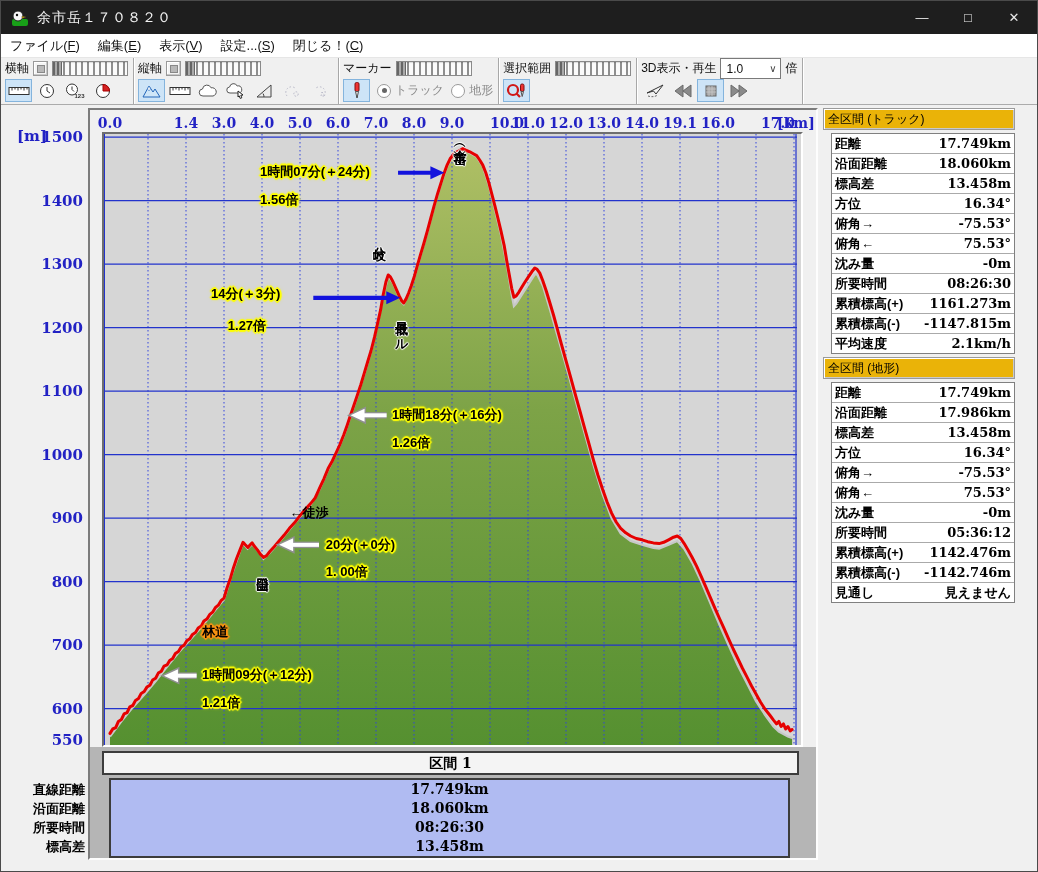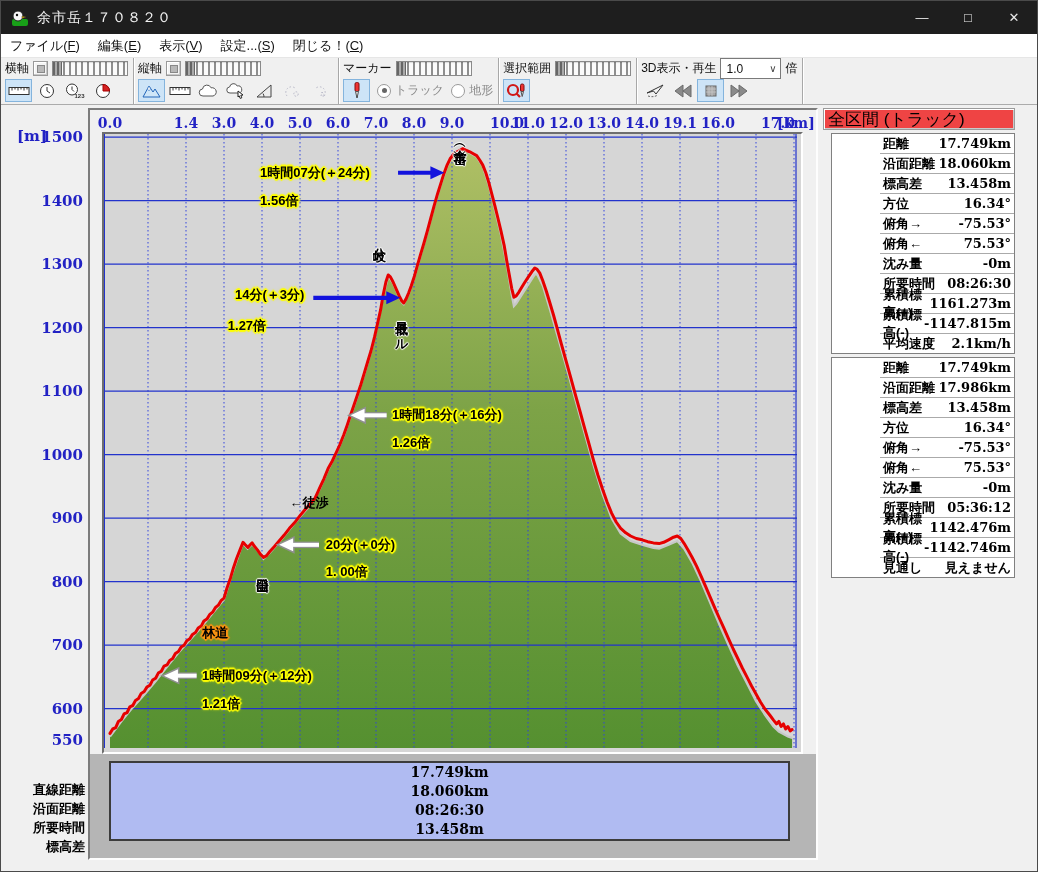--- a/index.html
+++ b/index.html
@@ -48,22 +48,22 @@
   .sec-header{margin-left:12px;width:693px;height:20px;border:2px solid #3c3c3c;background:#f4f4f4;text-align:center;font:bold 14px "DejaVu Serif","Liberation Serif",serif;color:#000;line-height:20px;}
   .sec-values{margin-left:19px;margin-top:3px;width:677px;border:2px solid #3c3c3c;background:#b0bbf2;}
   .sec-values .vrow{height:19px;text-align:center;font:bold 14px "DejaVu Serif","Liberation Serif",serif;color:#000;line-height:19px;}
   .y-axis{position:absolute;left:0;top:0;width:85px;height:100%;}
   .y-axis .yl{position:absolute;right:3px;font:bold 15px "DejaVu Serif","Liberation Serif",serif;color:#2222c4;}
   .y-axis .yunit{position:absolute;left:16px;font:bold 15px "DejaVu Serif","Liberation Serif",serif;color:#2222c4;}
   .sec-labels .sl{position:absolute;right:952px;width:0;white-space:nowrap;direction:rtl;font:bold 13px "Liberation Sans","DejaVu Sans",sans-serif;color:#000;}
   
   .stats{position:absolute;left:822px;top:3px;width:192px;}
   .stat-group{margin-bottom:3px;}
-  .stat-header{height:20px;border:1px solid #9a9a9a;background:#ef4444;box-shadow:inset 1px 1px 0 #fff,inset -1px -1px 0 #c9c9c9;font-size:17px;color:#000;display:flex;align-items:center;padding-left:4px;margin-bottom:3px;}
-  .stat-rows{margin-left:8px;border:1px solid #808080;background:#fff;padding-left:48px;}
+  .stat-header{height:20px;border:1px solid #9a9a9a;background:#eab308;box-shadow:inset 1px 1px 0 #fff,inset -1px -1px 0 #c9c9c9;font-size:12px;color:#000;display:flex;align-items:center;padding-left:4px;margin-bottom:3px;}
+  .stat-rows{margin-left:8px;border:1px solid #808080;background:#fff;}
   .stat-row{height:19px;display:flex;align-items:center;justify-content:space-between;padding:0 3px;border-bottom:1px solid #aaa;}
   .stat-row:last-child{border-bottom:none;}
   .stat-row .k{font-weight:bold;font-size:13px;color:#000;}
   .stat-row .v{font:bold 13px "DejaVu Serif","Liberation Serif",serif;color:#000;}
 </style>
 </head>
 <body>
 
 <div class="window">
   <div class="titlebar">
@@ -379,37 +379,40 @@
             <line x1="215" y1="410.845" x2="185.1" y2="410.845" stroke="#ffffff" stroke-width="4"></line>
             <polygon points="175.1,410.845 189.1,404.345 189.1,417.345" fill="#ffffff"></polygon>
             <line x1="92.63999999999999" y1="541.655" x2="69.96" y2="541.655" stroke="#909090" stroke-width="6.5"></line>
             <polygon points="59.959999999999994,541.655 73.96,535.155 73.96,548.155" fill="#909090" stroke="#909090" stroke-width="3"></polygon>
             <line x1="92.63999999999999" y1="541.655" x2="69.96" y2="541.655" stroke="#ffffff" stroke-width="4"></line>
             <polygon points="59.959999999999994,541.655 73.96,535.155 73.96,548.155" fill="#ffffff"></polygon>
           </svg>
         <div class="plot-overlay" id="plot-overlay">
             <div class="anno halo-yellow" style="left: 156.1px; top: 30.7px;">1時間07分(＋24分)</div>
             <div class="anno halo-yellow" style="left: 156.1px; top: 58.7px;">1.56倍</div>
-            <div class="anno halo-yellow" style="left: 131px; top: 152.7px;">14分(＋3分)</div>
+            <div class="anno halo-yellow" style="left: 107px; top: 152.7px;">14分(＋3分)</div>
             <div class="anno halo-yellow" style="left: 123.8px; top: 184.4px;">1.27倍</div>
             <div class="anno halo-yellow" style="left: 288px; top: 273.3px;">1時間18分(＋16分)</div>
             <div class="anno halo-yellow" style="left: 288px; top: 301.2px;">1.26倍</div>
-            <div class="anno" style="left: 185.4px; top: 361px;">←徒渉</div>
+            <div class="anno" style="left: 185.4px; top: 371px;">←徒渉</div>
             <div class="anno halo-yellow" style="left: 221.8px; top: 402.8px;">20分(＋0分)</div>
             <div class="anno halo-yellow" style="left: 221.8px; top: 430.2px;">1. 00倍</div>
             <div class="anno halo-orange" style="left: 62.2px; top: 490.5px; margin-left: 36px;">林道</div>
             <div class="anno halo-yellow" style="left: 98px; top: 533.7px;">1時間09分(＋12分)</div>
             <div class="anno halo-yellow" style="left: 98px; top: 561.6px;">1.21倍</div>
             <div class="anno vert" style="left: 275px; top: 103.5px;">分岐</div>
             <div class="anno vert" style="left: 297.1px; top: 177.8px;">最低コル</div>
             <div class="anno vert" style="left: 158px; top: 433.7px;">登山口</div>
             <div class="anno vert" style="left: 355.6px; top: 4.4px;">（余市岳）</div>
           </div>
       </div>
       <div class="bottom-gray">
+        <div class="sec-header">
+          <span>区間 1</span>
+        </div>
         <div class="sec-values" id="secvalues">
             <div class="vrow">17.749km</div>
             <div class="vrow">18.060km</div>
             <div class="vrow">08:26:30</div>
             <div class="vrow">13.458m</div>
           </div>
       </div>
     </div>
     <div class="sec-labels" id="seclabels">
         <div class="sl" style="top: 676px;">直線距離</div>
@@ -461,20 +464,21 @@
               <span class="k">累積標高(-)</span>
               <span class="v">-1147.815m</span>
             </div>
             <div class="stat-row">
               <span class="k">平均速度</span>
               <span class="v">2.1km/h</span>
             </div>
           </div>
         </div>
         <div class="stat-group">
+          <div class="stat-header">全区間 (地形)</div>
           <div class="stat-rows">
             <div class="stat-row">
               <span class="k">距離</span>
               <span class="v">17.749km</span>
             </div>
             <div class="stat-row">
               <span class="k">沿面距離</span>
               <span class="v">17.986km</span>
             </div>
             <div class="stat-row">

